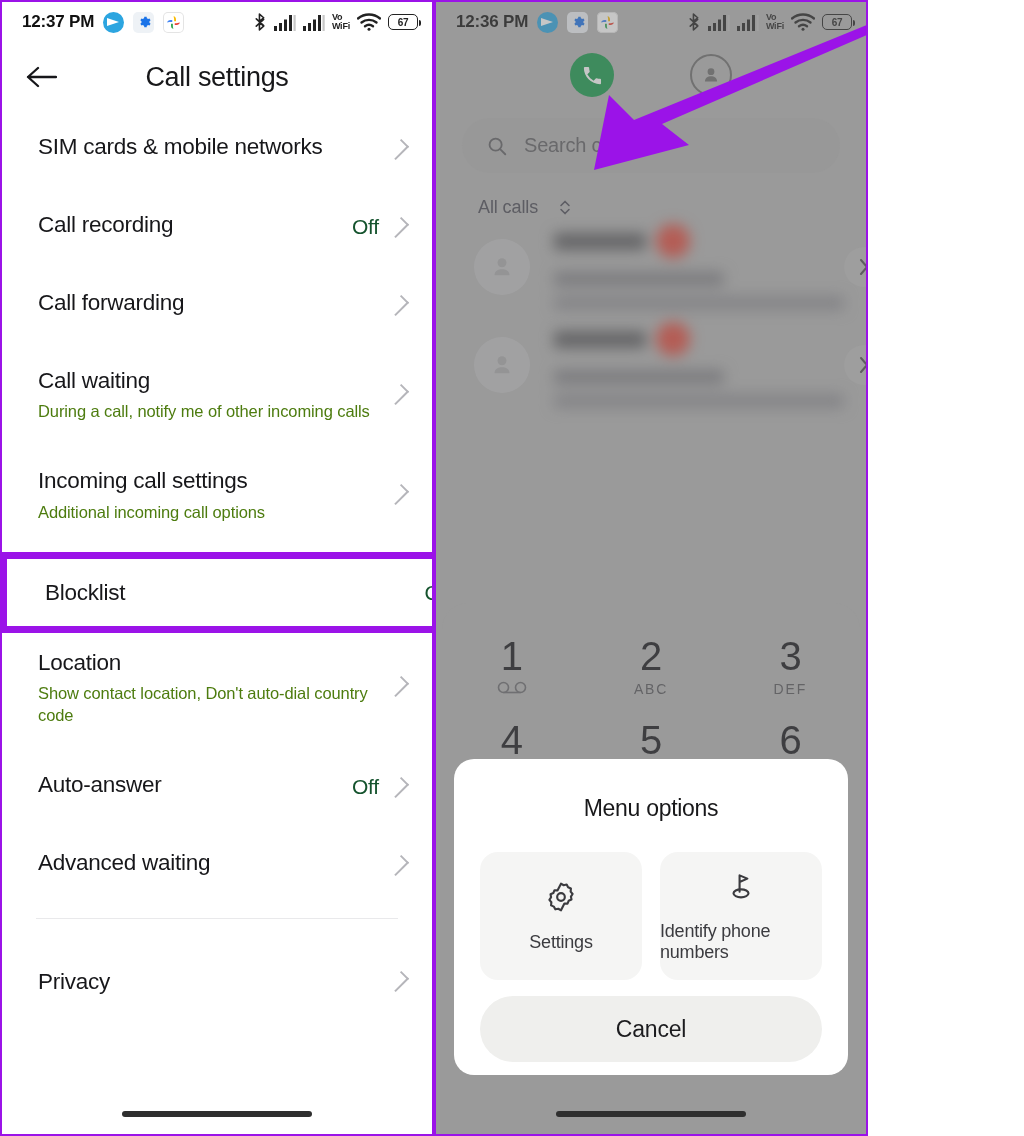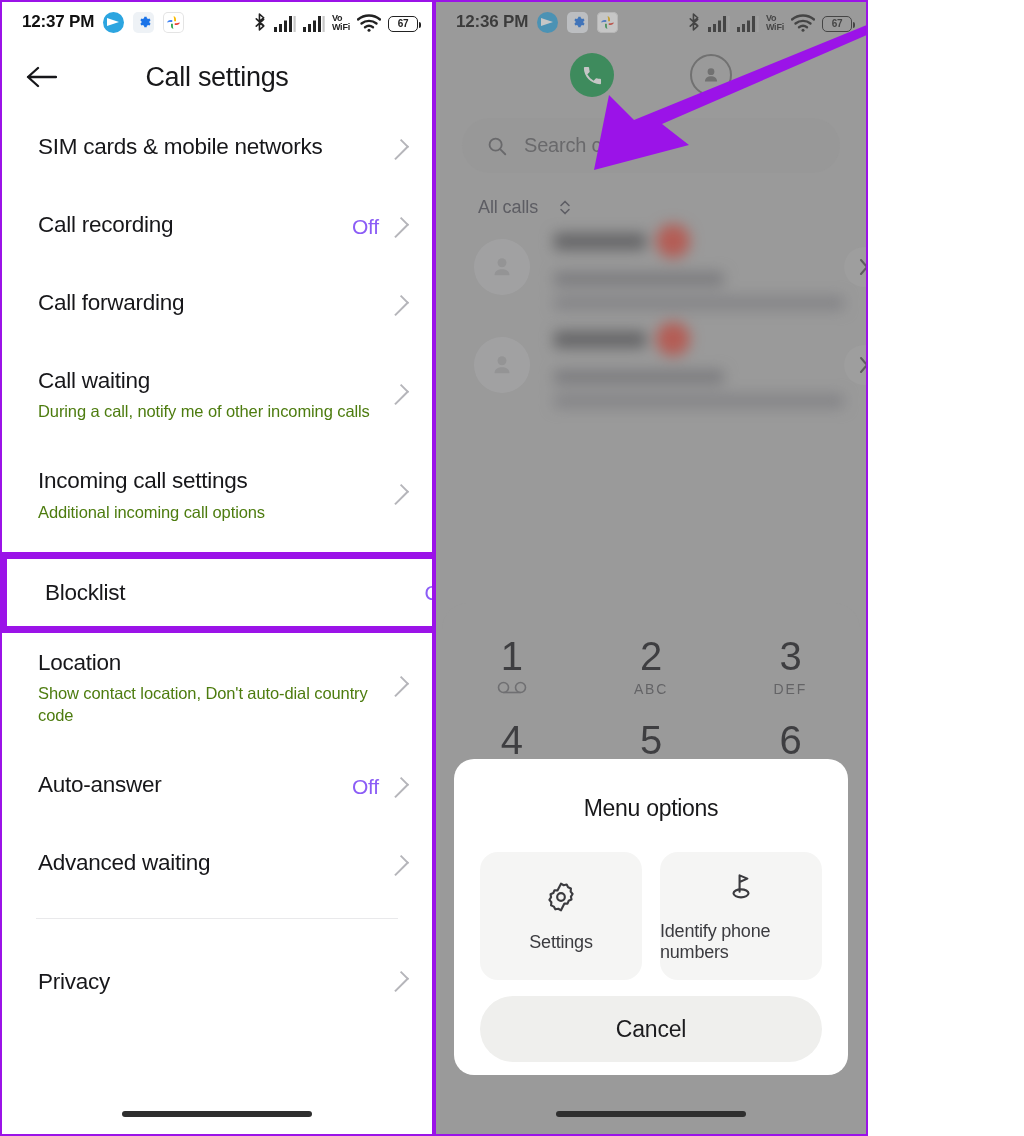--- a/index.html
+++ b/index.html
@@ -33,21 +33,21 @@
     position:relative;
     height:44px;
     display:flex; align-items:center;
     padding:0 16px 0 22px;
     font-size:17px; font-weight:bold;
     letter-spacing:-0.2px;
     color:#111;
   }
   .sb-left { display:flex; align-items:center; gap:9px; }
   .sb-time { font-size:17px; font-weight:bold; }
-  .sb-right { margin-left:auto; display:flex; align-items:flex-end; gap:7px; }
+  .sb-right { margin-left:auto; display:flex; align-items:center; gap:7px; }
   .ico-telegram {
     width:21px;height:21px;border-radius:50%;
     background:#2ca5e0; position:relative;
   }
   .ico-telegram::after{
     content:""; position:absolute; left:4px; top:6px;
     width:0;height:0;
     border-left:12px solid #fff;
     border-top:4px solid transparent;
     border-bottom:4px solid transparent;
@@ -95,21 +95,21 @@
   }
   .srow-main { flex:1; padding-right:10px; }
   .srow-title {
     font-size:22.5px; color:#17171a; letter-spacing:-0.25px; line-height:1.3;
   }
   .srow-sub {
     font-size:16.5px; color:#4d7c0f; margin-top:5px; line-height:1.34;
     letter-spacing:-0.1px; max-width:400px;
   }
   .srow-value {
-    font-size:21px; color:#8b5cf6; margin-right:14px;
+    font-size:21px; color:#14532d; margin-right:14px;
     align-self:center; letter-spacing:-0.2px;
   }
   .srow-chev { align-self:center; flex:0 0 auto; }
   .chev {
     width:11px; height:19px;
     border-right:2.4px solid #b5b5ba;
     border-top:2.4px solid #b5b5ba;
     transform:rotate(45deg);
     display:block;
   }

